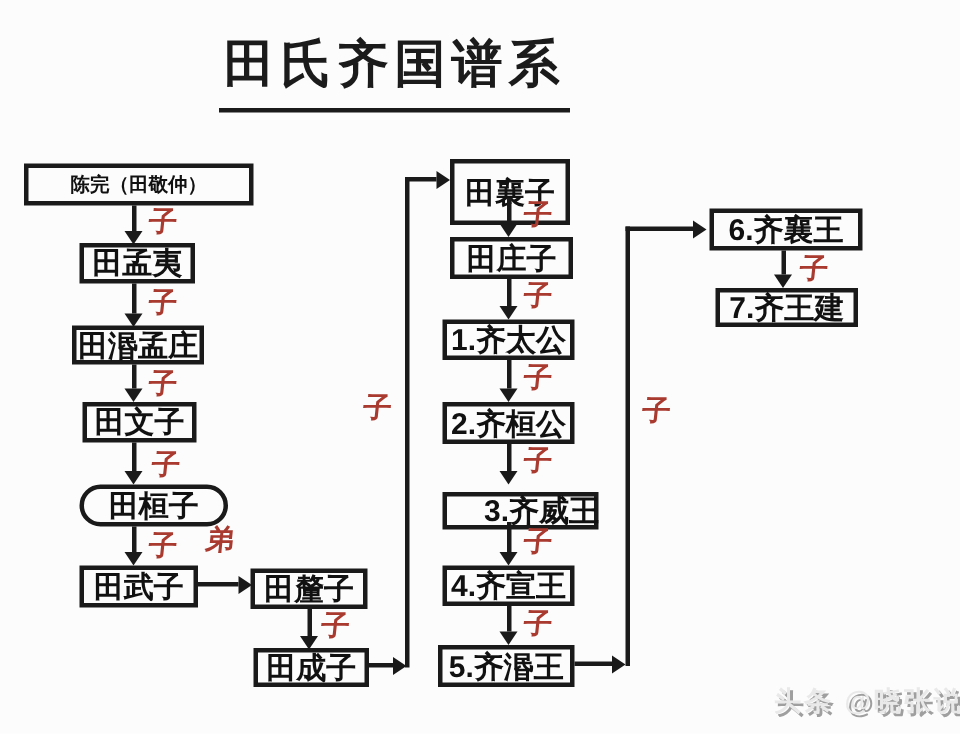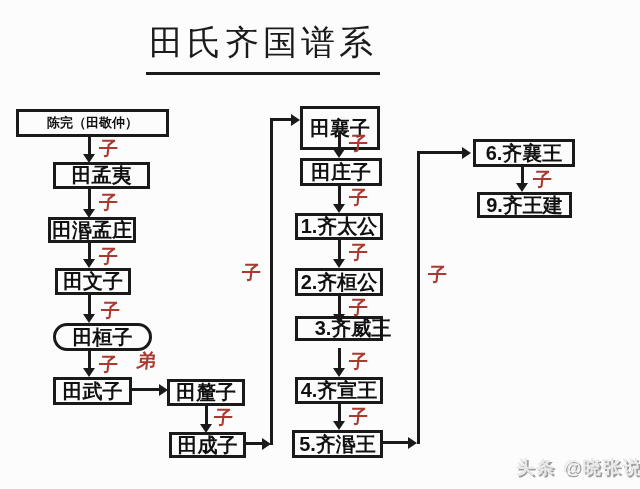--- a/index.html
+++ b/index.html
@@ -7,21 +7,21 @@
     position:relative;
     width:640px;height:489px;
     background:#fcfcfc;
     font-family:"Liberation Sans", sans-serif;
     overflow:hidden;
   }
   .title{
     position:absolute;
     left:146px;top:20px;
     font-family:"DejaVu Serif", serif;
-    font-weight:normal;
+    font-weight:bold;
     font-size:34px;
     letter-spacing:4px;
     color:#1b1b1b;
     border-bottom:3px solid #1b1b1b;
     padding:0 3px 6px 3px;
     white-space:nowrap;
   }
   .box{
     position:absolute;
     box-sizing:border-box;
@@ -63,38 +63,38 @@
   }
 </style>
 </head>
 <body>
 
 <div id="stage">
 
   <div class="title">田氏齐国谱系</div>
 
   <div class="box" style="left:16px;top:109px;width:153px;height:28px;font-size:13px;">陈完（田敬仲）</div>
-  <div class="box" style="left:53px;top:162px;width:97px;height:27px;">田孟夷</div>
+  <div class="box" style="left:53px;top:162px;width:77px;height:27px;">田孟夷</div>
   <div class="box" style="left:48px;top:217px;width:88px;height:26px;">田湣孟庄</div>
   <div class="box" style="left:55px;top:268px;width:76px;height:27px;">田文子</div>
   <div class="box" style="left:53px;top:323px;width:99px;height:28px;border-radius:14px;">田桓子</div>
   <div class="box" style="left:53px;top:377px;width:79px;height:28px;">田武子</div>
   <div class="box" style="left:167px;top:379px;width:78px;height:27px;">田釐子</div>
   <div class="box" style="left:169px;top:432px;width:77px;height:26px;">田成子</div>
 
   <div class="box" style="left:300px;top:106px;width:80px;height:44px;">田襄子</div>
   <div class="box" style="left:300px;top:158px;width:82px;height:28px;">田庄子</div>
   <div class="box" style="left:295px;top:213px;width:88px;height:27px;">1.齐太公</div>
   <div class="box" style="left:295px;top:268px;width:88px;height:28px;">2.齐桓公</div>
-  <div class="box" style="left:295px;top:316px;width:88px;height:25px;padding-left:28px;">3.齐威王</div>
+  <div class="box" style="left:295px;top:328px;width:104px;height:25px;padding-left:28px;">3.齐威王</div>
   <div class="box" style="left:295px;top:377px;width:88px;height:27px;">4.齐宣王</div>
   <div class="box" style="left:292px;top:430px;width:91px;height:28px;">5.齐湣王</div>
 
   <div class="box" style="left:473px;top:139px;width:102px;height:28px;">6.齐襄王</div>
-  <div class="box" style="left:477px;top:192px;width:95px;height:26px;">9.齐王建</div>
+  <div class="box" style="left:477px;top:192px;width:95px;height:26px;">7.齐王建</div>
 
   <div class="vl" style="left:88px;top:137px;height:17px;"></div>
   <div class="ad" style="left:83px;top:154px;"></div>
   <div class="vl" style="left:88px;top:189px;height:20px;"></div>
   <div class="ad" style="left:83px;top:209px;"></div>
   <div class="vl" style="left:88px;top:243px;height:16px;"></div>
   <div class="ad" style="left:83px;top:259px;"></div>
   <div class="vl" style="left:88px;top:295px;height:19px;"></div>
   <div class="ad" style="left:83px;top:314px;"></div>
   <div class="vl" style="left:88px;top:351px;height:17px;"></div>

